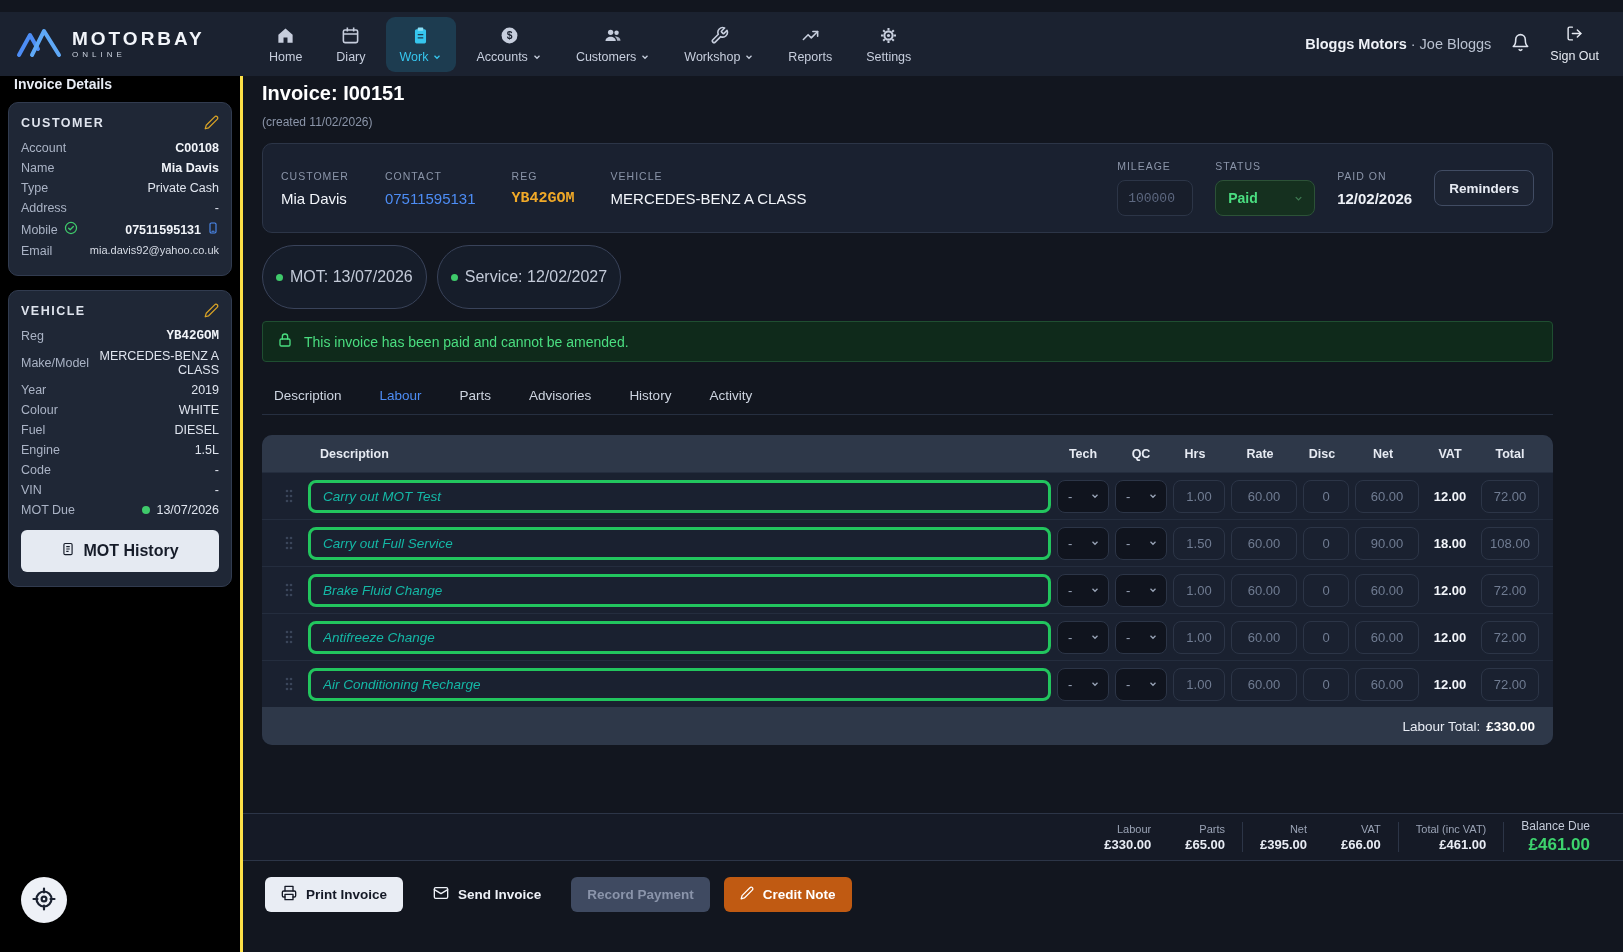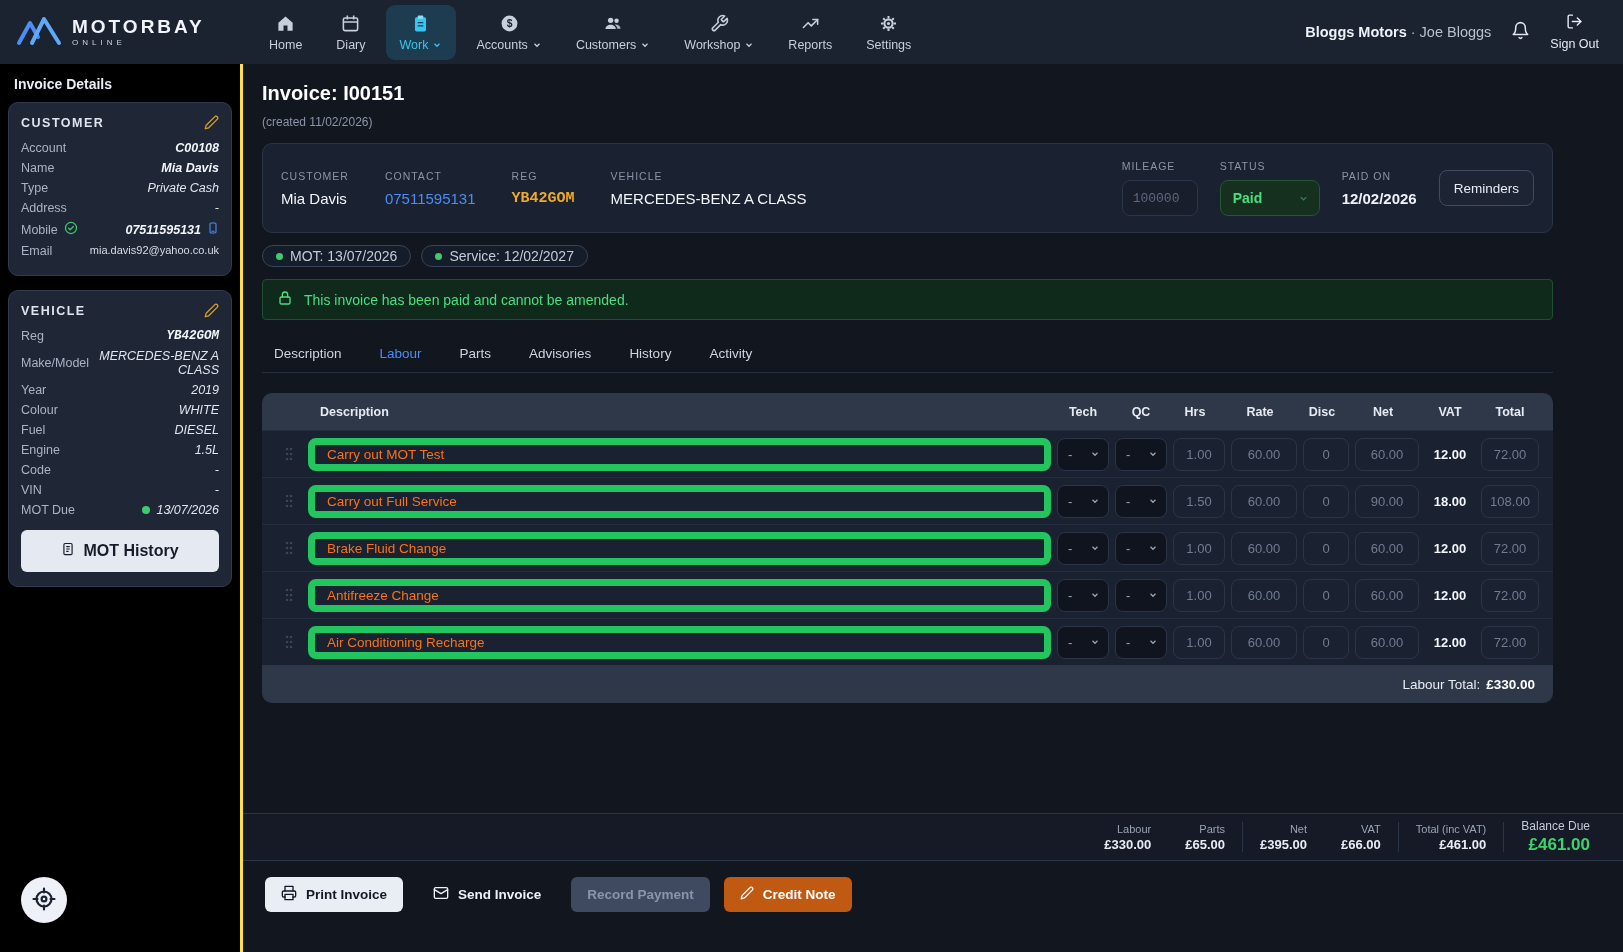--- a/index.html
+++ b/index.html
@@ -5,21 +5,21 @@
   * { box-sizing: border-box; margin: 0; padding: 0; }
   html,body { width:1623px; height:952px; overflow:hidden; }
   body {
     font-family:"Liberation Sans", sans-serif;
     background:#12161f; color:#e8ecf4;
   }
   .app{ width:100%; height:100%; position:relative; }
 
   
   .topnav{
-    position:absolute; top:0; left:0; right:0; height:64px;
+    position:absolute; top:12px; left:0; right:0; height:64px;
     background:#1b2230; display:flex; align-items:center; z-index:5;
   }
   .brand{ display:flex; align-items:center; gap:10px; padding:0 16px; width:243px; }
   .brand-text{ line-height:1; }
   .brand-name{ font-size:19px; font-weight:700; letter-spacing:3px; color:#f2f5fa; display:block; }
   .brand-sub{ font-size:8px; letter-spacing:4px; color:#cdd4e0; display:block; margin-top:3px; }
   .nav-items{ display:flex; align-items:center; gap:6px; margin-left:12px; }
   .nav-item{
     display:flex; flex-direction:column; align-items:center; gap:5px;
     padding:9px 14px 8px; border-radius:9px; cursor:pointer; color:#c7cedd;
@@ -42,21 +42,21 @@
   .sidebar-title{ font-size:14px; font-weight:700; color:#e8ecf4; padding:12px 14px 10px; }
   .side-card{
     margin:0 8px 14px; background:#1f2736; border:1px solid #313b4f;
     border-radius:10px; padding:12px 12px 14px;
   }
   .side-card-head{ display:flex; justify-content:space-between; align-items:center; margin-bottom:8px; }
   .side-card-title{ font-size:12.5px; font-weight:700; letter-spacing:1.5px; color:#dfe4ee; }
   .edit-ico{ color:#d9a326; cursor:pointer; line-height:0; }
   .field{ display:flex; justify-content:space-between; align-items:center; font-size:12.5px; padding:3px 0; }
   .fl{ color:#aab3c5; display:flex; align-items:center; gap:6px; }
-  .fv{ color:#f2f5fa; font-weight:700; text-align:right; display:flex; align-items:center; gap:6px;font-style:italic; }
+  .fv{ color:#f2f5fa; font-weight:700; text-align:right; display:flex; align-items:center; gap:6px; }
   .fv.normal{ font-weight:400; color:#dfe4ee; }
   .fv.reg-mono{ font-family:"Liberation Mono", monospace; }
   .field.stack{ flex-direction:row; align-items:flex-start; gap:2px; }
   .email-val{ font-size:11px; color:#d7dce6; font-weight:400; }
   .dot{ width:8px; height:8px; border-radius:50%; background:#3fca6b; display:inline-block; }
   .mot-btn{
     width:100%; margin-top:10px; height:42px; border:none; border-radius:6px;
     background:#e5eaf2; color:#161c29; font-weight:700; font-size:16px;
     display:flex; align-items:center; justify-content:center; gap:8px; cursor:pointer;
     font-family:"Liberation Sans", sans-serif;
@@ -92,28 +92,28 @@
   }
   .mileage-input::placeholder{ color:#5d6880; }
   .status-select{
     min-width:100px; height:36px; background:#15301f; border:1px solid #2c5237; border-radius:8px;
     color:#4ade80; font-weight:700; font-size:14px; display:flex; align-items:center;
     justify-content:space-between; padding:0 10px 0 12px; cursor:pointer; gap:14px;
   }
   .paidon-val{ font-size:15px; font-weight:600; color:#eef1f7; }
   .reminders-btn{
     height:36px; background:#1d2433; border:1px solid #414c63; border-radius:8px;
-    color:#e7ebf3; font-size:13.5px; font-weight:400; padding:0 14px; cursor:pointer;
+    color:#e7ebf3; font-size:13.5px; font-weight:700; padding:0 14px; cursor:pointer;
     font-family:"Liberation Sans", sans-serif;
   }
 
   .badge-row{ display:flex; gap:10px; padding:12px 0 8px; }
   .badge{
     display:flex; align-items:center; gap:7px; border:1px solid #39435a; border-radius:999px;
-    padding:2px 13px; font-size:14px; color:#c3cad8; background:#161d2a;
+    padding:22px 13px; font-size:16px; color:#c3cad8; background:#161d2a;
   }
   .badge .dot{ width:7px; height:7px; }
 
   .locked-banner{
     margin-top:4px; background:#0f2a1b; border:1px solid #1f4e31; border-radius:4px;
     display:flex; align-items:center; gap:11px; padding:10px 14px; color:#4ade80; font-size:14px;
   }
 
   .tabs{ display:flex; gap:34px; padding:20px 2px 0 10px; border-bottom:1px solid #262f40; }
   .tab{ font-size:13.5px; color:#cdd4e0; padding:6px 2px 11px; cursor:pointer; }
@@ -123,22 +123,22 @@
   .labour-table{ margin-top:20px; border-radius:10px; overflow:hidden; background:#1a2130; }
   .t-head, .t-row{ display:grid; grid-template-columns:26px 1fr 52px 52px 52px 66px 46px 64px 50px 58px; gap:6px; align-items:center; padding:0 14px; }
   .t-head{ background:#2e3849; height:37px; font-size:12.5px; font-weight:700; color:#e6eaf2; }
   .t-head .th{ text-align:center; }
   .t-head .th.desc{ text-align:left; padding-left:12px; }
   .t-head .th.rt{ text-align:center; padding-right:8px; }
   .t-row{ height:47px; border-top:1px solid #242d3e; }
   .t-row:first-of-type{ border-top:none; }
   .drag{ color:#3a4559; display:flex; justify-content:center; cursor:grab; }
   .desc-input{
-    width:100%; height:33px; background:transparent; border:7px solid #22c55e; border-radius:8px;
-    color:#f97316; font-size:13.5px; padding:0 12px; font-family:"Liberation Sans", sans-serif;
+    width:100%; height:33px; background:transparent; border:3px solid #22c55e; border-radius:8px;
+    color:#14b8a6; font-size:13.5px; padding:0 12px; font-family:"Liberation Sans", sans-serif;font-style:italic;
   }
   .mini-select{
     height:33px; background:#10141e; border:1px solid #2c3547; border-radius:8px;
     color:#9aa5b8; font-size:13px; display:flex; align-items:center; justify-content:space-between;
     padding:0 8px 0 10px; cursor:pointer;
   }
   .num-box{
     height:33px; border:1px solid #2c3547; border-radius:8px; color:#707c92; font-size:13px;
     display:flex; align-items:center; justify-content:center; overflow:hidden; white-space:nowrap;
   }

